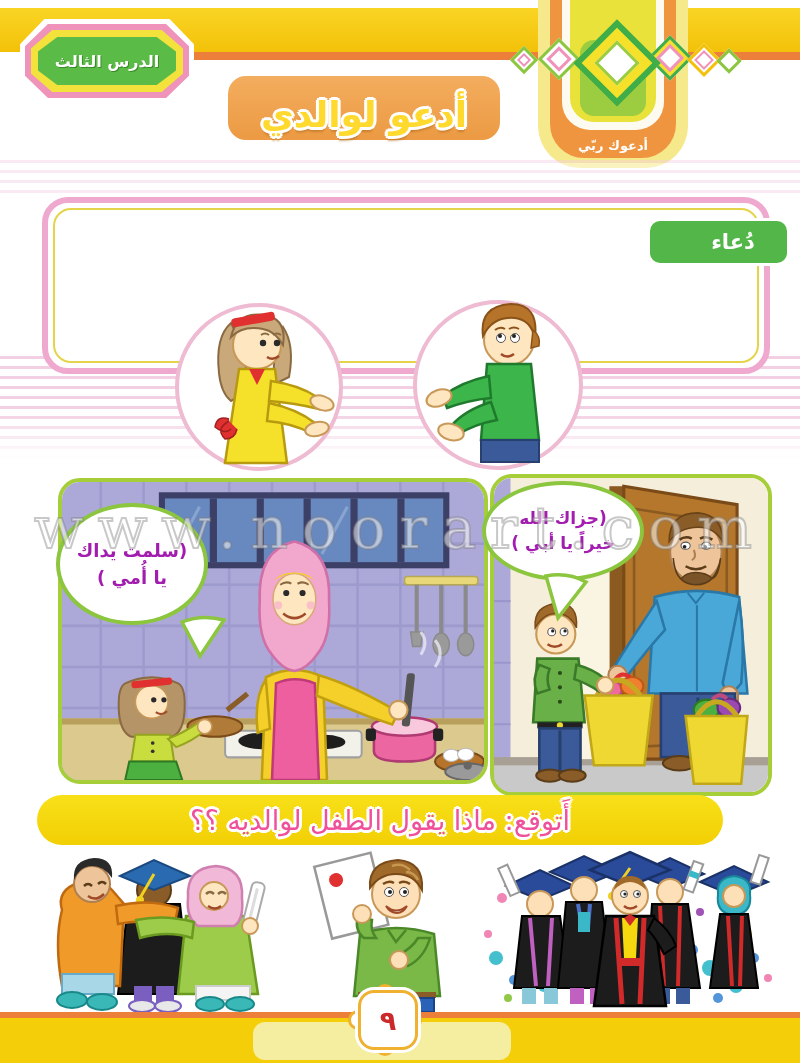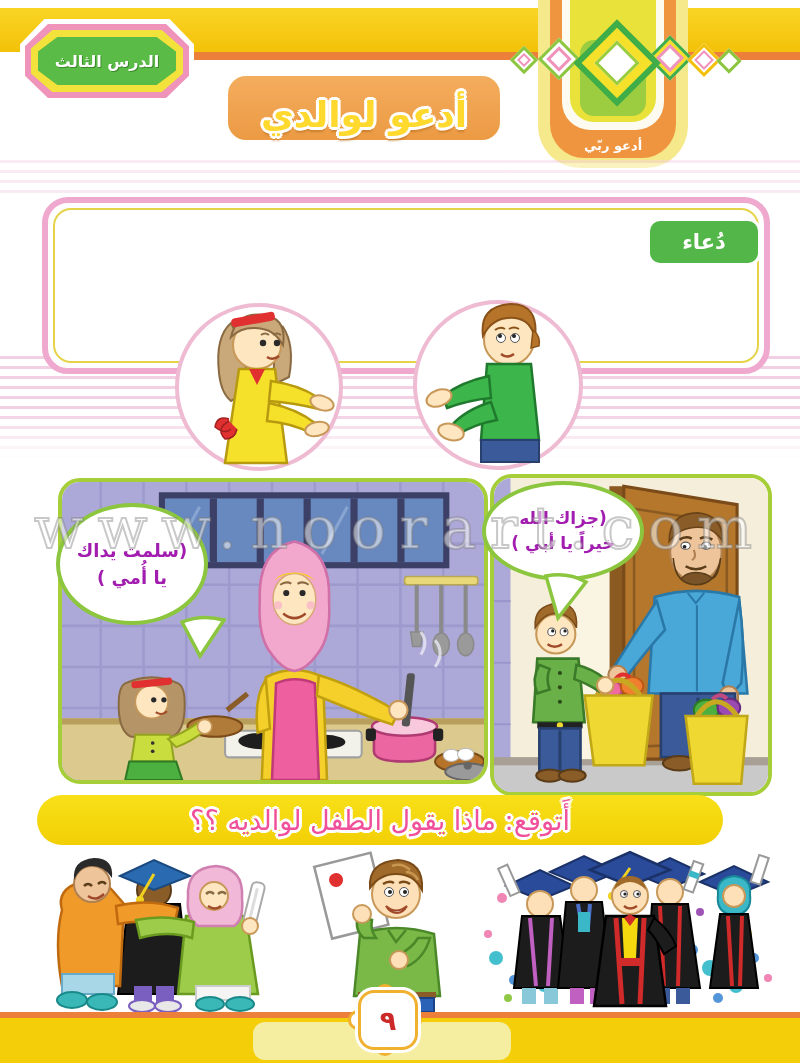--- a/index.html
+++ b/index.html
@@ -50,21 +50,21 @@
   .stripes-mid{left:0;top:356px;width:800px;height:102px;
     background:repeating-linear-gradient(to bottom,#f3cfe3 0 3px,#ffffff 3px 10px),linear-gradient(rgba(255,255,255,0) 60%,#fff 100%);
     background-blend-mode:normal;}
   .stripes-mid::after{content:"";position:absolute;inset:0;background:linear-gradient(rgba(255,255,255,0) 55%,#fff 100%);}
 
   
   .prayer-box{left:42px;top:197px;width:716px;height:165px;background:#fff;border:6px solid #efa9ce;border-radius:26px;z-index:1;}
   .prayer-inner{position:absolute;inset:5px;border:2px solid #e5d44a;border-radius:18px;}
   .dua-label{left:650px;top:221px;width:108px;height:42px;background:#52b648;border-radius:10px;
     box-shadow:0 0 0 3px #fff;display:flex;align-items:center;justify-content:center;z-index:2;
-    color:#fff;font-weight:bold;font-size:21px;}
+    color:#fff;font-weight:bold;font-size:21px;padding-left:29px;}
   .prayer-text{left:62px;top:214px;width:580px;text-align:center;z-index:2;color:#a5519f;font-weight:bold;}
   .prayer-line1{font-size:27px;line-height:1.6;}
   .prayer-line2{font-size:27px;line-height:1.5;}
 
   
   .pcircle{background:#fff;border:4px solid #eebbd2;border-radius:50%;z-index:2;}
   .pc-girl{left:175px;top:303px;width:160px;height:160px;}
   .pc-boy{left:413px;top:300px;width:162px;height:162px;}
   .pcircle svg{position:absolute;left:0;top:-14px;width:100%;height:calc(100% + 14px);overflow:visible;}
 
@@ -121,21 +121,21 @@
     <div class="oct l3">
       <span class="badge-text">الدرس الثالث</span>
     </div>
   </div>
 
   <div class="abs bm1"></div>
   <div class="abs bm2"></div>
   <div class="abs bm3"></div>
   <div class="abs bm4"></div>
   <div class="abs bm5"></div>
-  <div class="abs bm-label">أدعو ربّي</div>
+  <div class="abs bm-label">أدعوك ربّي</div>
   <span class="dia d1"></span>
   <span class="dia d2"></span>
   <span class="dia d3">
       <span></span>
     </span>
   <span class="dia d4"></span>
   <span class="dia d5"></span>
   <span class="dia d6"></span>
 
   <div class="abs title-banner">

